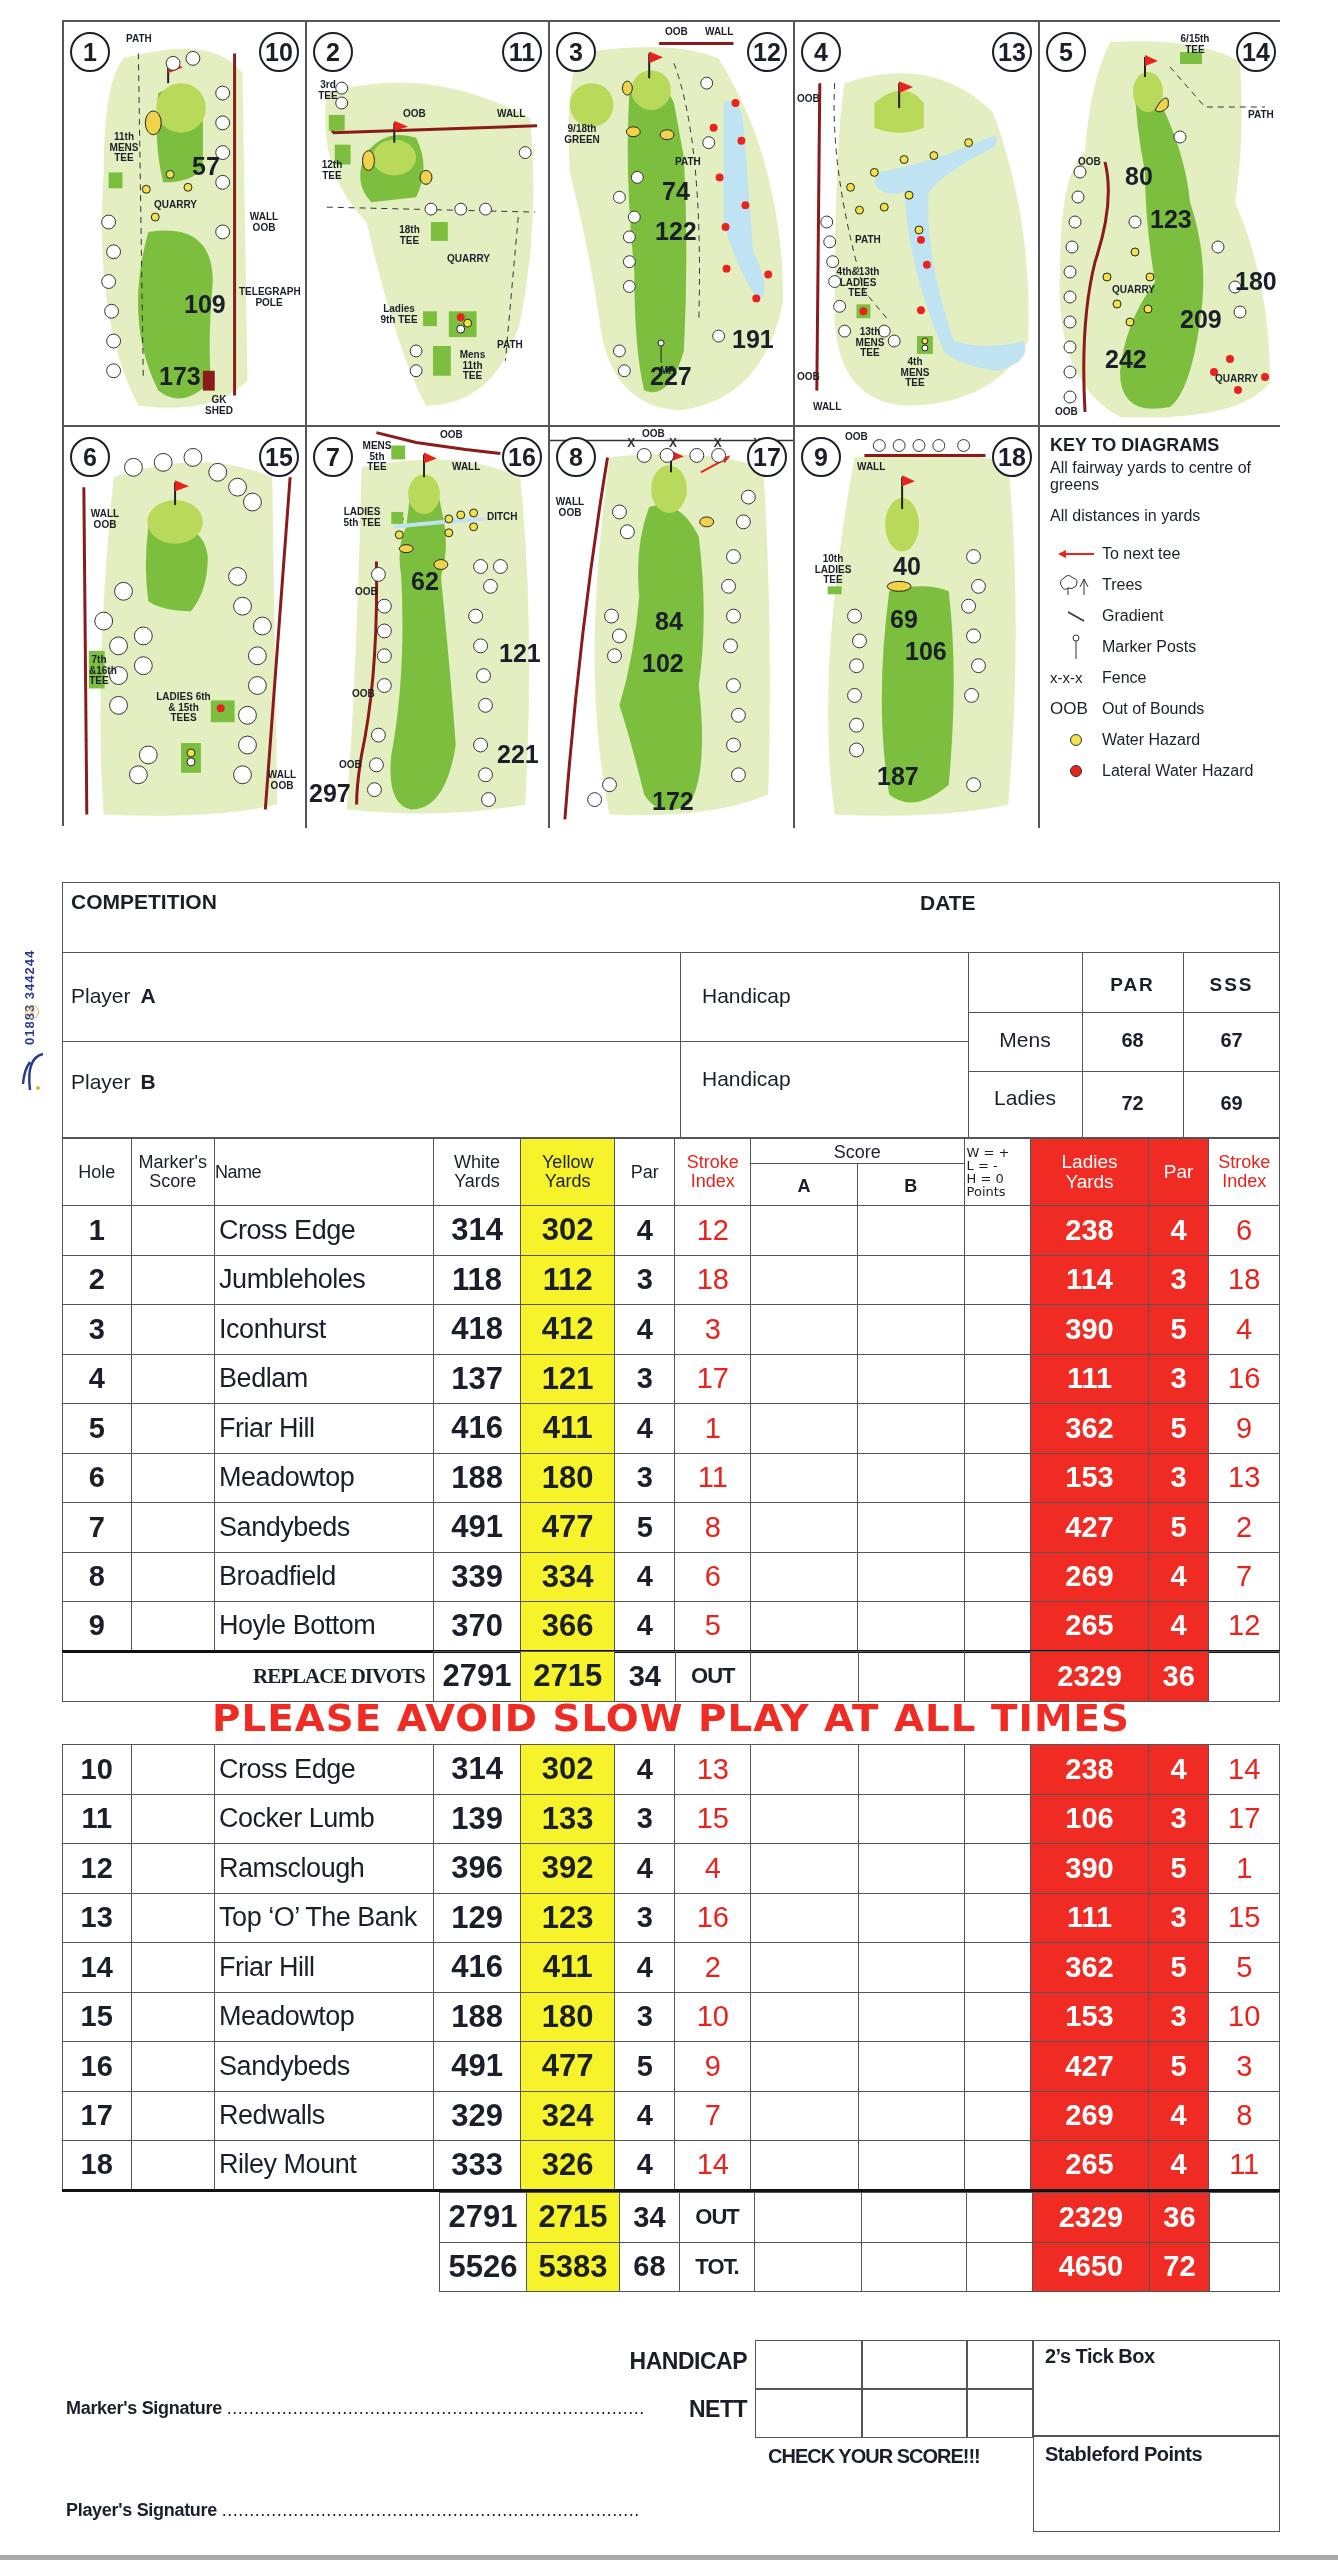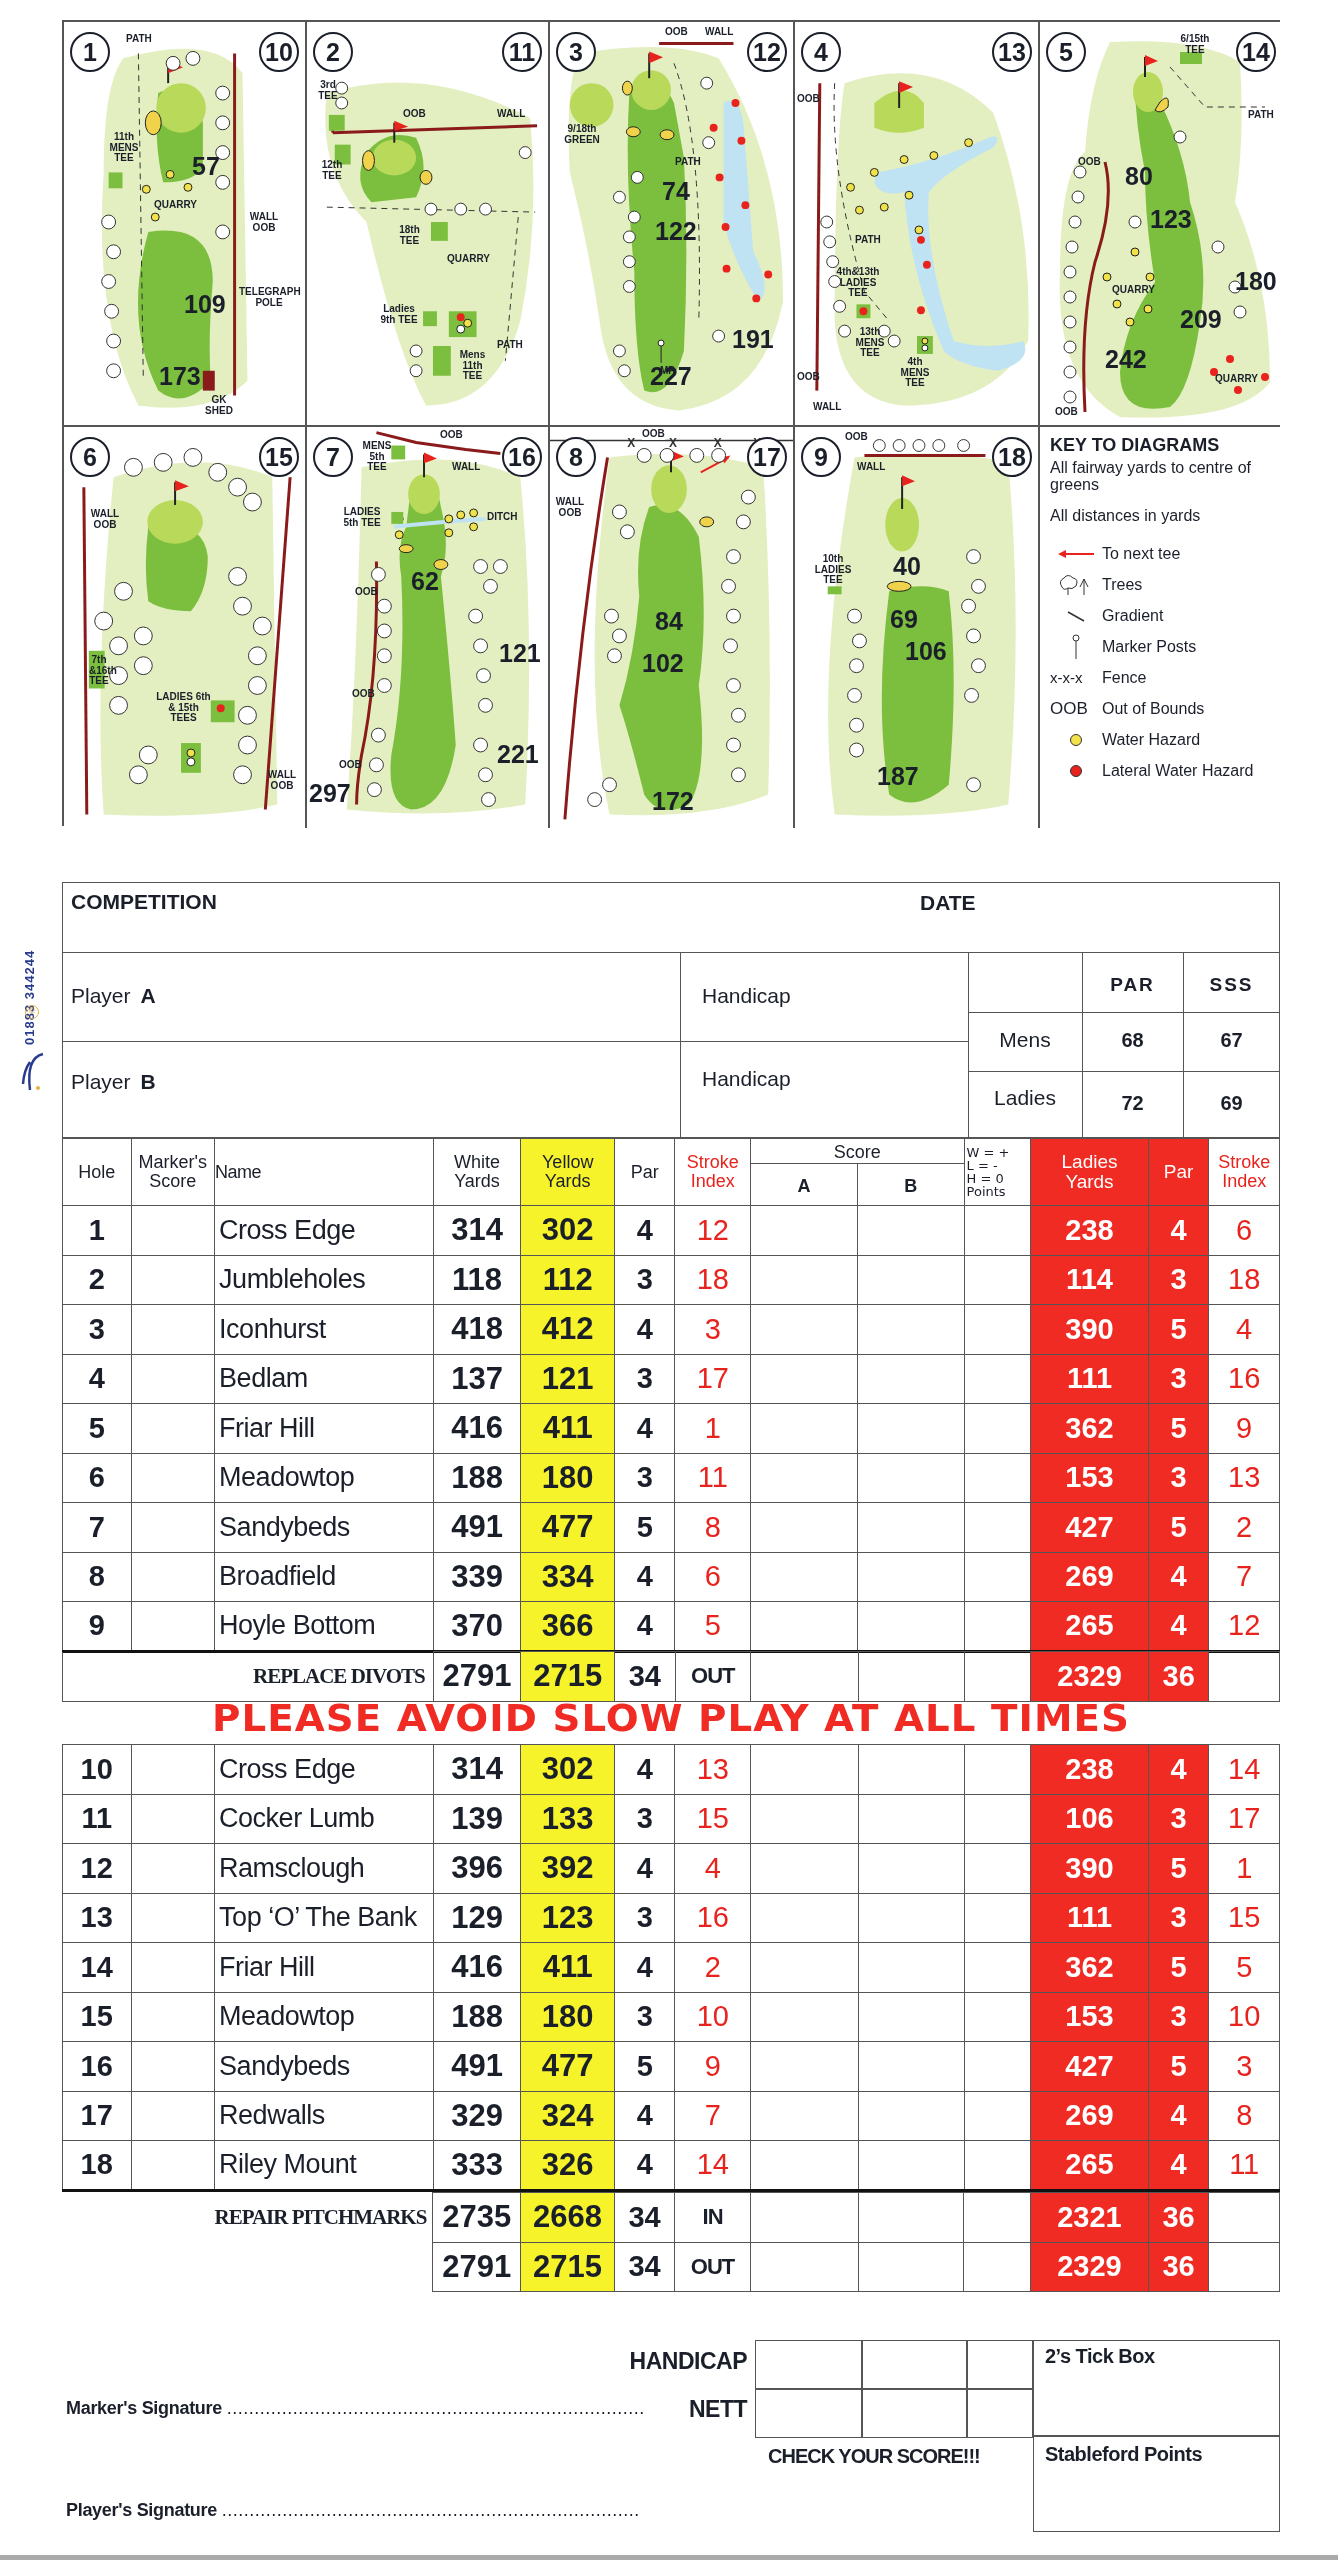--- a/index.html
+++ b/index.html
@@ -973,46 +973,46 @@
           <td class="c-pts"></td>
           <td class="c-ly">265</td>
           <td class="c-lp">4</td>
           <td class="c-lsi">11</td>
         </tr>
       </tbody>
   </table>
 
   <table class="grid" style="left:0;top:1310px;width:1218px">
     <tbody>
-        <tr class="row">
-      <td class="noborder" style="width:368px;text-align:right;padding-right:6px"><span class="sum-label">REPAIR PITCHMARKS</span></td>
-      <td class="c-white">2735</td>
-      <td class="c-yellow">2668</td>
-      <td class="c-par">34</td>
-      <td class="c-si io" style="color:#1a1f2a">IN</td>
-      <td class="c-a"></td>
-      <td class="c-b"></td>
-      <td class="c-pts"></td>
-      <td class="c-ly">2321</td>
-      <td class="c-lp">36</td>
-      <td class="c-lsi"></td>
-    </tr>
     <tr class="row">
       <td class="noborder"></td>
       <td class="c-white">2791</td>
       <td class="c-yellow">2715</td>
       <td class="c-par">34</td>
       <td class="c-si io" style="color:#1a1f2a">OUT</td>
       <td class="c-a"></td>
       <td class="c-b"></td>
       <td class="c-pts"></td>
       <td class="c-ly">2329</td>
       <td class="c-lp">36</td>
       <td class="c-lsi"></td>
     </tr>
+    <tr class="row">
+      <td class="noborder"></td>
+      <td class="c-white">5526</td>
+      <td class="c-yellow">5383</td>
+      <td class="c-par">68</td>
+      <td class="c-si io" style="color:#1a1f2a">TOT.</td>
+      <td class="c-a"></td>
+      <td class="c-b"></td>
+      <td class="c-pts"></td>
+      <td class="c-ly">4650</td>
+      <td class="c-lp">72</td>
+      <td class="c-lsi"></td>
+    </tr>
   </tbody>
     </table>
 
   <div class="box" style="left:693px;top:1458px;width:107px;height:49px"></div>
   <div class="box" style="left:800px;top:1458px;width:105px;height:49px"></div>
   <div class="box" style="left:905px;top:1458px;width:66px;height:49px"></div>
   <div class="box" style="left:693px;top:1507px;width:107px;height:49px"></div>
   <div class="box" style="left:800px;top:1507px;width:105px;height:49px"></div>
   <div class="box" style="left:905px;top:1507px;width:66px;height:49px"></div>
   <div class="bottom-label" style="left:500px;top:1466px;width:185px">HANDICAP</div>

